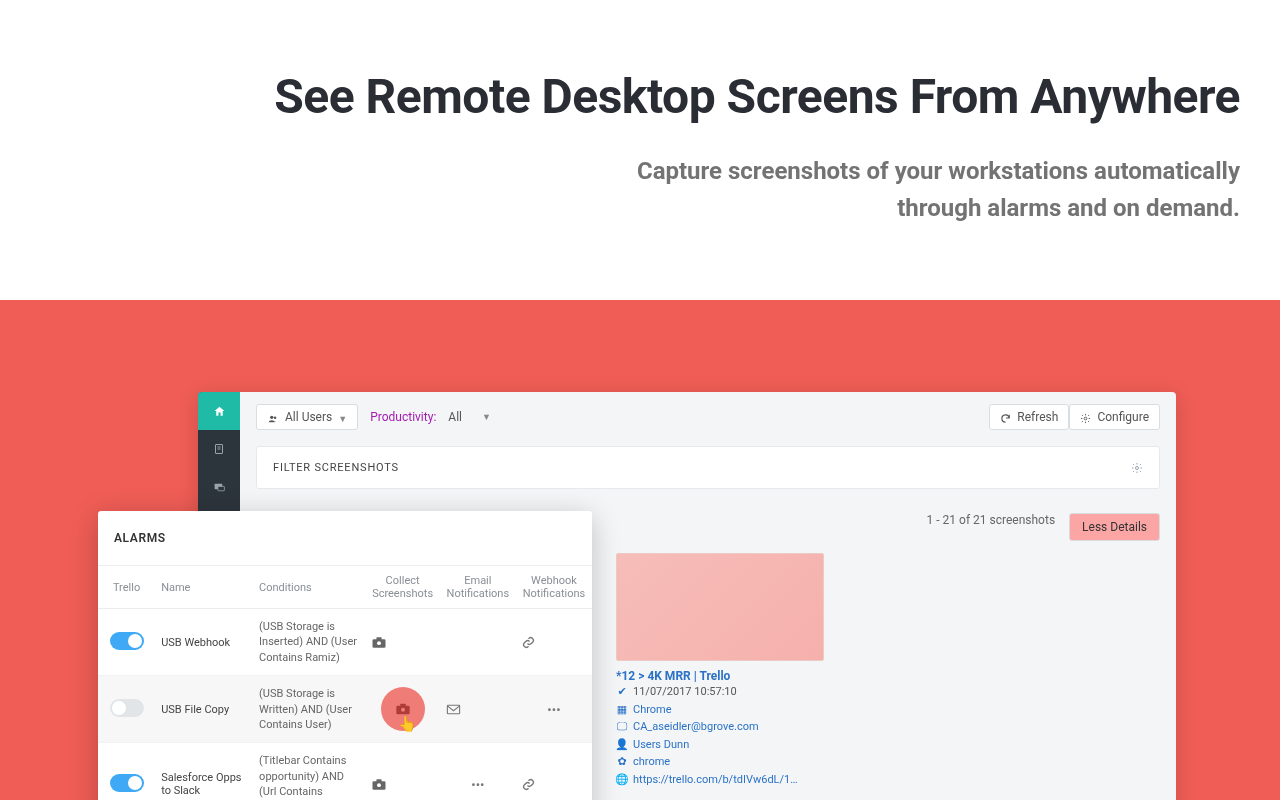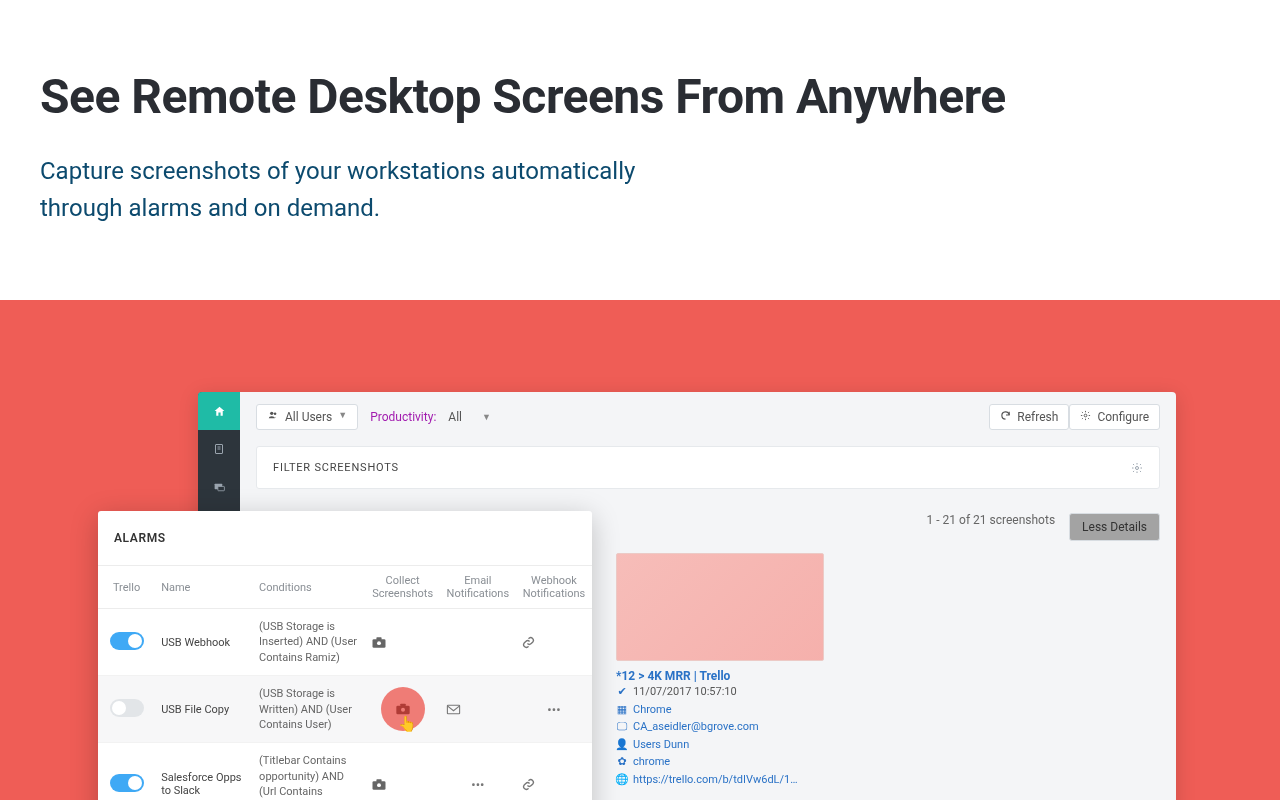--- a/index.html
+++ b/index.html
@@ -1,38 +1,38 @@
 <!DOCTYPE html>
 <html><head>
 <meta charset="utf-8">
 <style>
 * { margin: 0; padding: 0; box-sizing: border-box; }
 body { font-family: -apple-system, BlinkMacSystemFont, "Segoe UI", Roboto, Helvetica, Arial, sans-serif; background: #fff; width: 1280px; height: 800px; overflow: hidden; position: relative; }
 
-.hero { text-align: left; padding: 68px 40px 70px; }
+.hero { text-align: right; padding: 68px 40px 70px; }
 .hero h1 { font-size: 48px; font-weight: 700; color: #2a2d33; letter-spacing: -0.5px; margin-bottom: 28px; }
-.hero p { font-size: 24px; font-weight: 400; color: #0c4a6e; line-height: 1.55; }
+.hero p { font-size: 24px; font-weight: 700; color: #737373; line-height: 1.55; }
 
 .red-band { background: #ef5d56; position: absolute; top: 300px; left: 0; right: 0; bottom: 0; }
 
 
 .app { position: absolute; top: 392px; left: 198px; width: 978px; height: 420px; background: #f4f5f7; border-radius: 4px 4px 0 0; box-shadow: 0 4px 20px rgba(0,0,0,0.15); display: flex; overflow: hidden; }
 .sidebar { width: 42px; background: #2d353c; display: flex; flex-direction: column; }
 .sidebar .item { height: 38px; display: flex; align-items: center; justify-content: center; color: #9aa4ae; font-size: 13px; cursor: pointer; }
 .sidebar .item.active { background: #1fbba6; color: #fff; }
 .main { flex: 1; padding: 12px 16px 0; overflow: hidden; }
 .toolbar { display: flex; align-items: center; gap: 12px; margin-bottom: 16px; font-size: 12px; color: #555; }
-.pill { border: 1px solid #d8dde2; border-radius: 3px; padding: 5px 10px; background: #fff; cursor: pointer; display: inline-flex; align-items: flex-start; gap: 6px; }
+.pill { border: 1px solid #d8dde2; border-radius: 3px; padding: 5px 10px; background: #fff; cursor: pointer; display: inline-flex; align-items: flex-end; gap: 6px; }
 .toolbar .label { color: #a21caf; }
 .toolbar .right { margin-left: auto; display: flex; gap: 0; }
 .filter-bar { background: #fff; border: 1px solid #e6e9ec; border-radius: 3px; padding: 14px 16px; display: flex; align-items: center; justify-content: space-between; font-size: 11px; letter-spacing: 0.8px; color: #444; margin-bottom: 24px; }
 .gear { color: #9aa4ae; }
 
 .results-head { display: flex; justify-content: flex-end; align-items: flex-start; gap: 14px; font-size: 12px; color: #666; margin-bottom: 12px; }
-.results-head .btn { border: 1px solid #d8dde2; border-radius: 3px; padding: 6px 12px; background: #a3a3a3; cursor: pointer; color: #333; }
+.results-head .btn { border: 1px solid #d8dde2; border-radius: 3px; padding: 6px 12px; background: #fca5a5; cursor: pointer; color: #333; }
 
 .grid { display: flex; gap: 26px; }
 .card { width: 208px; }
 .thumb { width: 208px; height: 108px; background: #f9ddda; border-radius: 2px; position: relative; overflow: hidden; border:1px solid #eccac6;}
 .thumb::after{content:""; position:absolute; inset:0; background:linear-gradient(135deg,rgba(239,93,86,0.25),rgba(239,93,86,0.35));}
 .card .title { color: #2a72c6; font-weight: 700; font-size: 12px; margin-top: 8px; white-space: nowrap; overflow: hidden; text-overflow: ellipsis; }
 .card .meta { font-size: 11px; line-height: 1.6; display:flex; align-items:center; gap:5px;}
 .card .meta .icon { width: 12px; display:inline-flex; justify-content:center; color:#2a72c6;}
 .card .meta .link { color: #2a72c6; white-space: nowrap; overflow: hidden; text-overflow: ellipsis; }
 .card .meta .text { color:#555; white-space: nowrap; overflow:hidden; text-overflow:ellipsis;}

